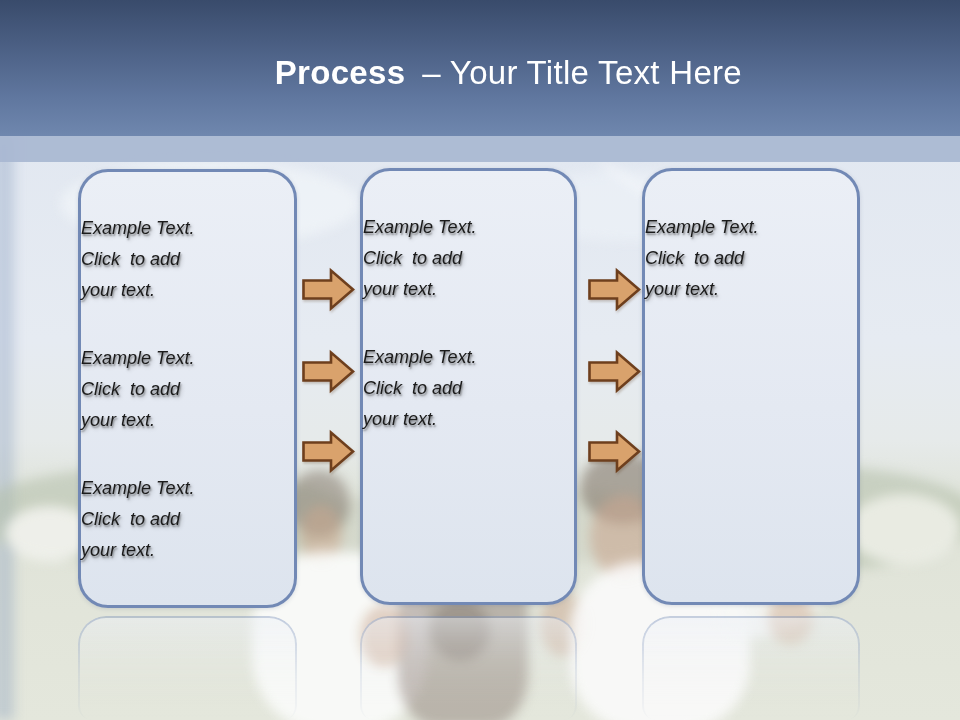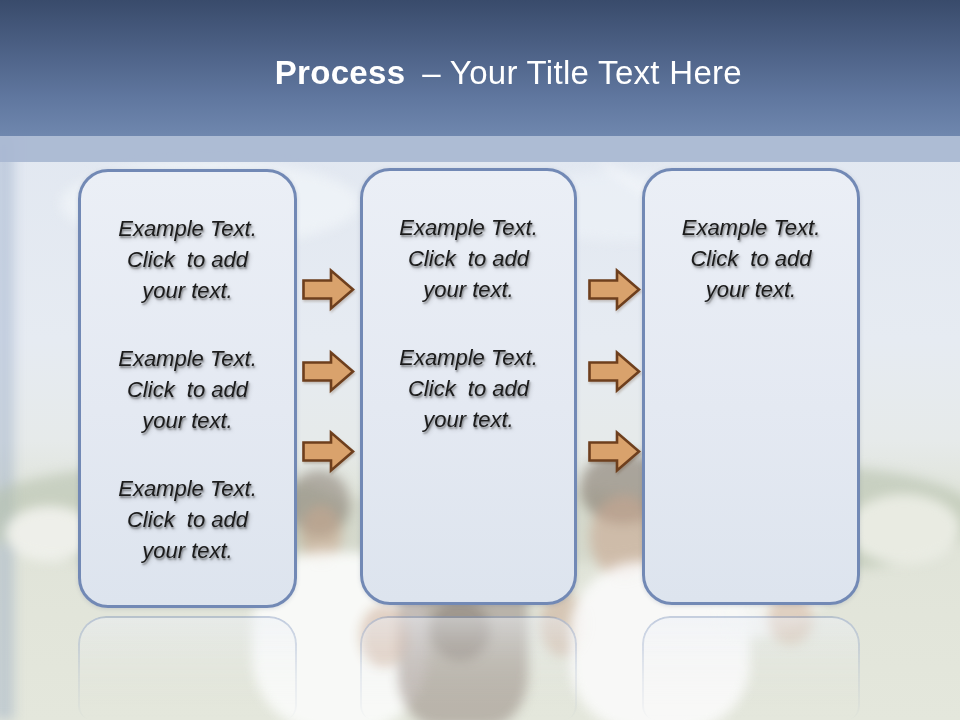--- a/index.html
+++ b/index.html
@@ -29,22 +29,22 @@
   .blob{position:absolute;border-radius:50%;}
   
   .panel{
     position:absolute;box-sizing:border-box;
     border:3px solid #7289b5;border-radius:30px;
     background:linear-gradient(180deg,#ebeff6 0%,#e4e9f2 55%,#dde4ee 100%);
     box-shadow:0 1px 4px rgba(70,90,130,0.18);
     padding-top:41px;
   }
   .panel p{
-    margin:0 0 37px 0;text-align:center;font-style:italic;
-    font-size:22px;line-height:31px;color:#1b1b1b;
+    margin:0 0 37px 0;text-align:left;font-style:italic;
+    font-size:18px;line-height:31px;color:#1b1b1b;
     text-shadow:1px 2px 2px rgba(0,0,0,0.40),2px 3px 4px rgba(0,0,0,0.18);
   }
   .line{display:block;white-space:pre;}
   
   .reflection{
     position:absolute;top:616px;height:104px;box-sizing:border-box;
     border:2px solid rgba(114,137,181,0.45);border-bottom:none;
     border-radius:28px 28px 14px 14px;
     background:linear-gradient(180deg,rgba(236,240,247,0.60) 0%,rgba(236,240,247,0.18) 70%,rgba(236,240,247,0) 100%);
     -webkit-mask-image:linear-gradient(180deg,rgba(0,0,0,.85) 0%,rgba(0,0,0,.30) 55%,rgba(0,0,0,.05) 100%);

